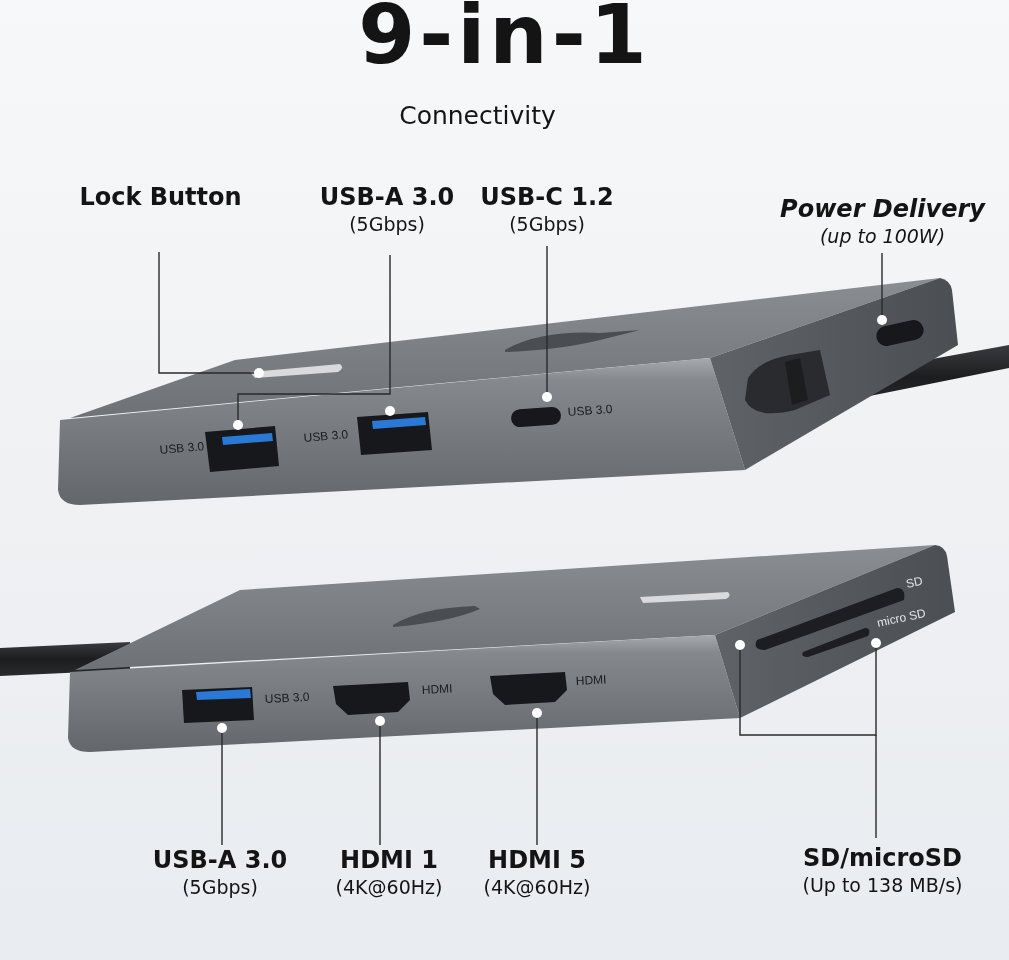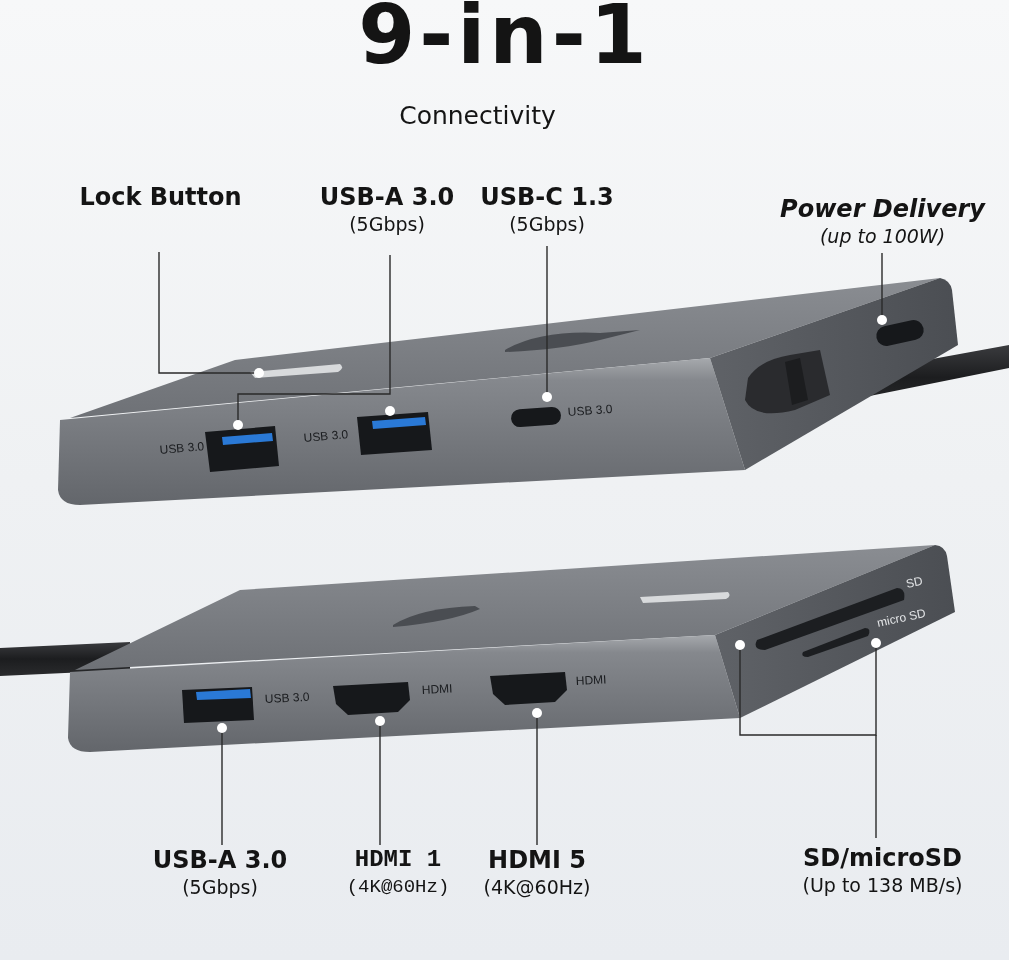--- a/index.html
+++ b/index.html
@@ -22,21 +22,21 @@
 <div class="abs subtitle">Connectivity</div>
 
 <div class="abs lbl" style="left:28px;width:265px;top:182px;text-align:center;">
   <div class="h">Lock Button</div>
 </div>
 <div class="abs lbl" style="left:312px;width:150px;top:182px;">
   <div class="h">USB-A 3.0</div>
   <div class="s">(5Gbps)</div>
 </div>
 <div class="abs lbl" style="left:472px;width:150px;top:182px;">
-  <div class="h">USB-C 1.3</div>
+  <div class="h">USB-C 1.2</div>
   <div class="s">(5Gbps)</div>
 </div>
 <div class="abs lbl" style="left:770px;width:225px;top:194px;font-style:italic;">
   <div class="h">Power Delivery</div>
   <div class="s">(up to 100W)</div>
 </div>
 
 <svg class="scene" width="1009" height="960" viewBox="0 0 1009 960">
   <defs>
     <linearGradient id="topG" x1="0" y1="0" x2="0" y2="1">
@@ -165,21 +165,21 @@
     <circle cx="537" cy="713" r="5"></circle>
     <circle cx="740" cy="645" r="5"></circle>
     <circle cx="876" cy="643" r="5"></circle>
   </g>
 </svg>
 
 <div class="abs lbl" style="left:140px;width:160px;top:845px;">
   <div class="h">USB-A 3.0</div>
   <div class="s">(5Gbps)</div>
 </div>
-<div class="abs lbl" style="left:328px;width:140px;top:845px;font-family:Liberation Mono, monospace;">
+<div class="abs lbl" style="left:319px;width:140px;top:845px;">
   <div class="h">HDMI 1</div>
   <div class="s">(4K@60Hz)</div>
 </div>
 <div class="abs lbl" style="left:467px;width:140px;top:845px;">
   <div class="h">HDMI 5</div>
   <div class="s">(4K@60Hz)</div>
 </div>
 <div class="abs lbl" style="left:780px;width:205px;top:843px;">
   <div class="h">SD/microSD</div>
   <div class="s">(Up to 138 MB/s)</div>

